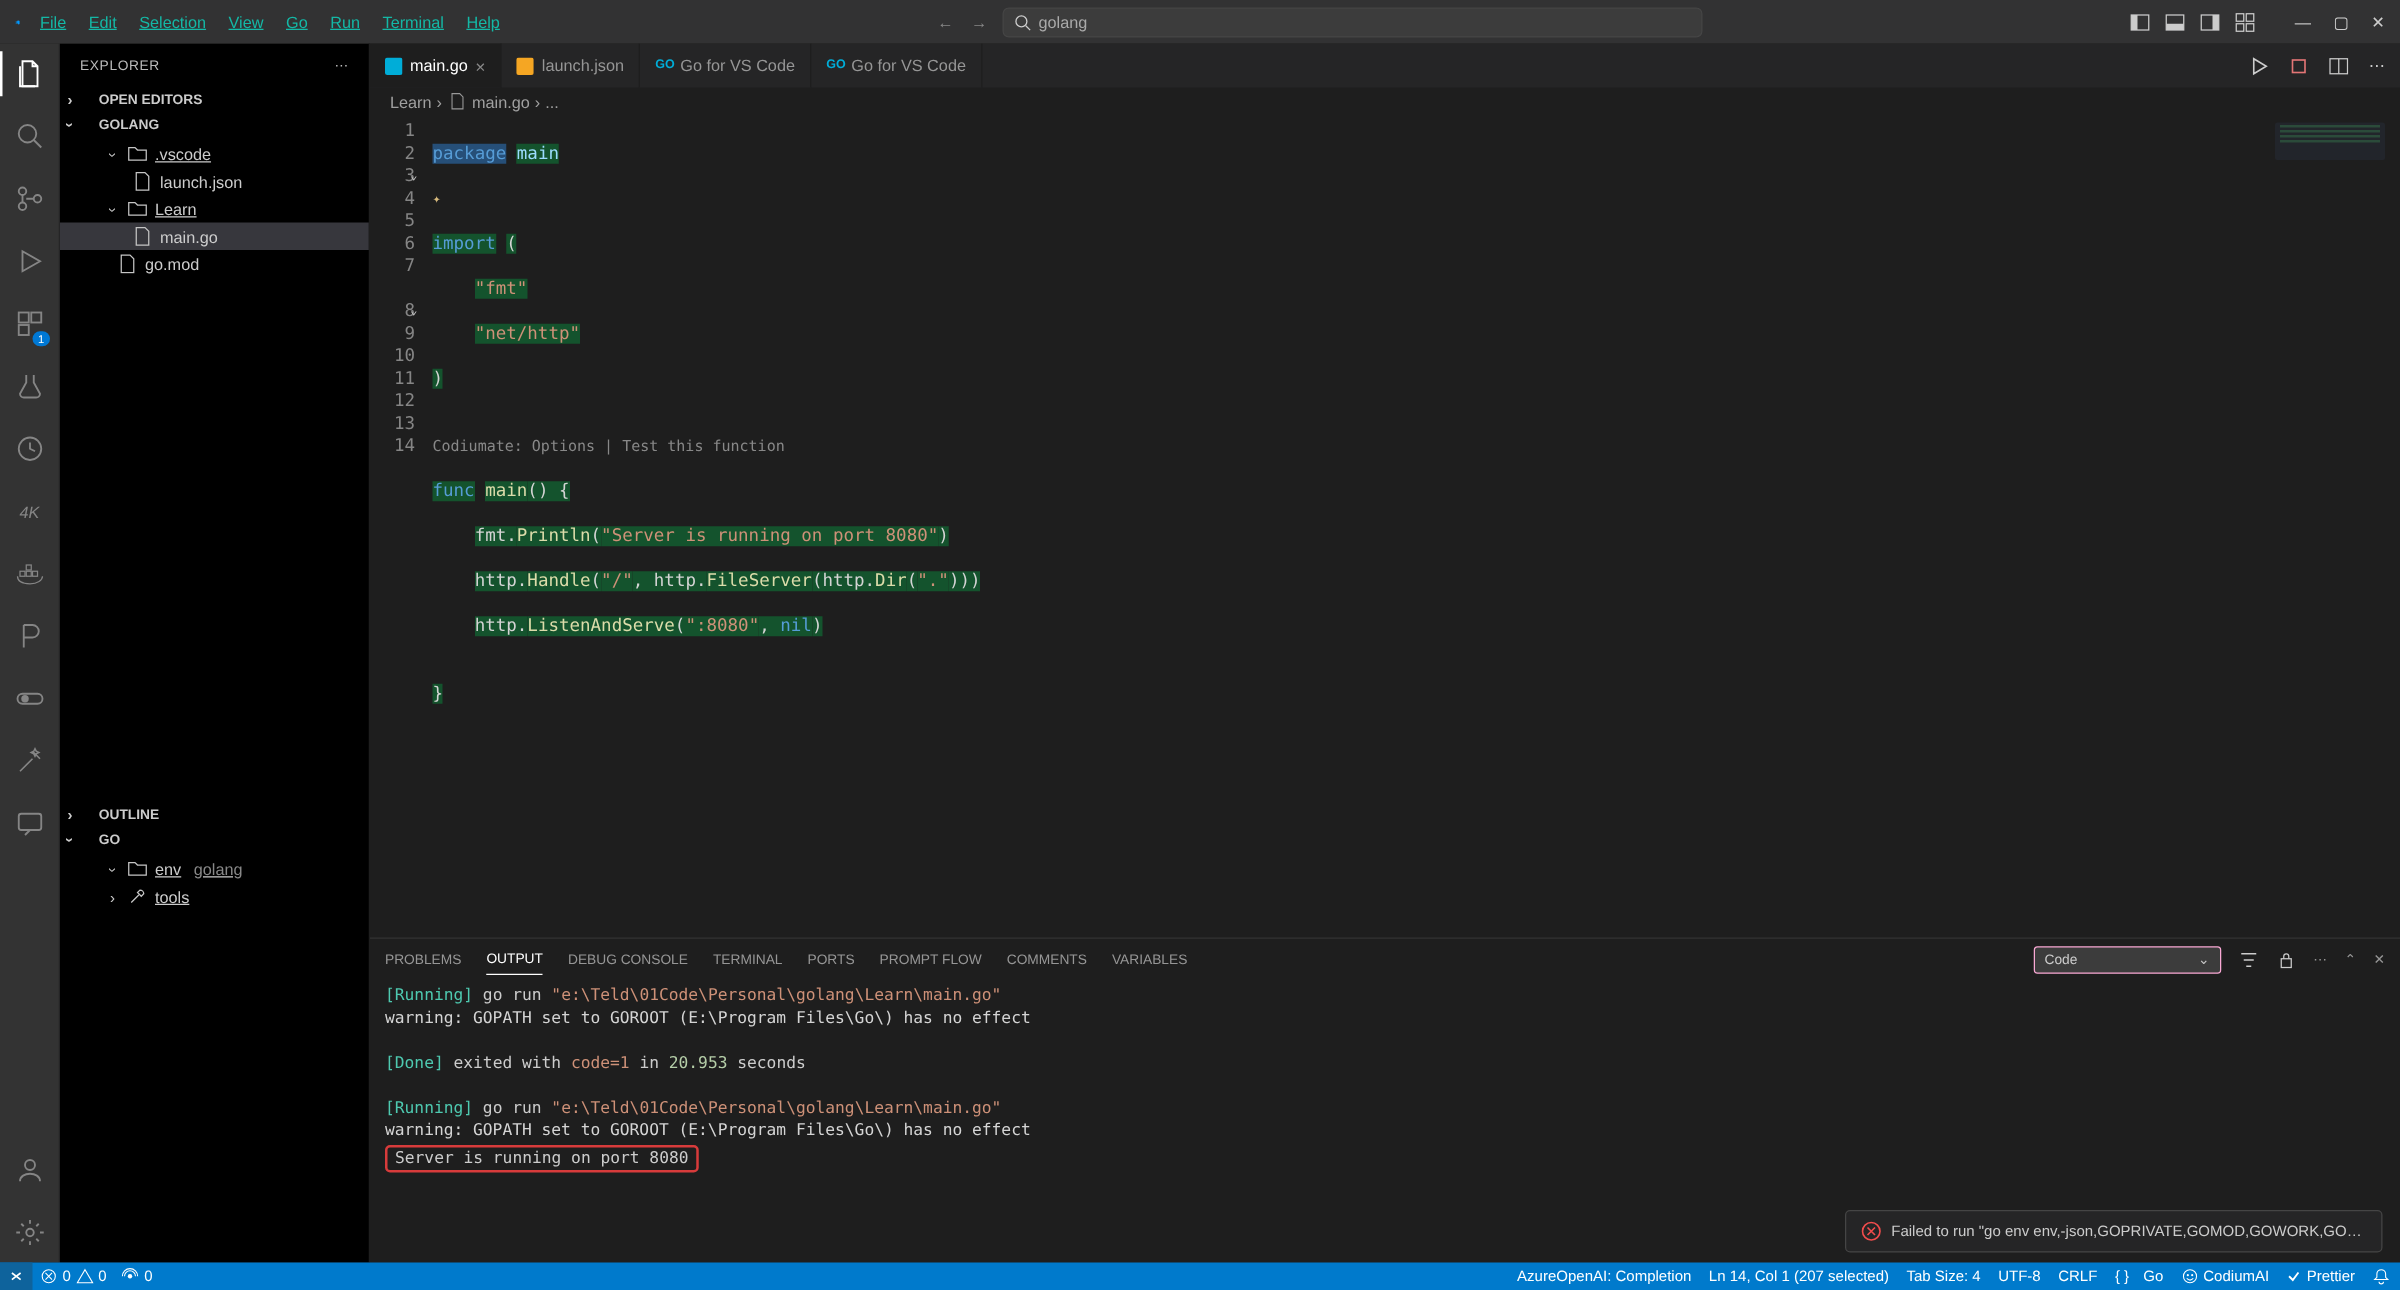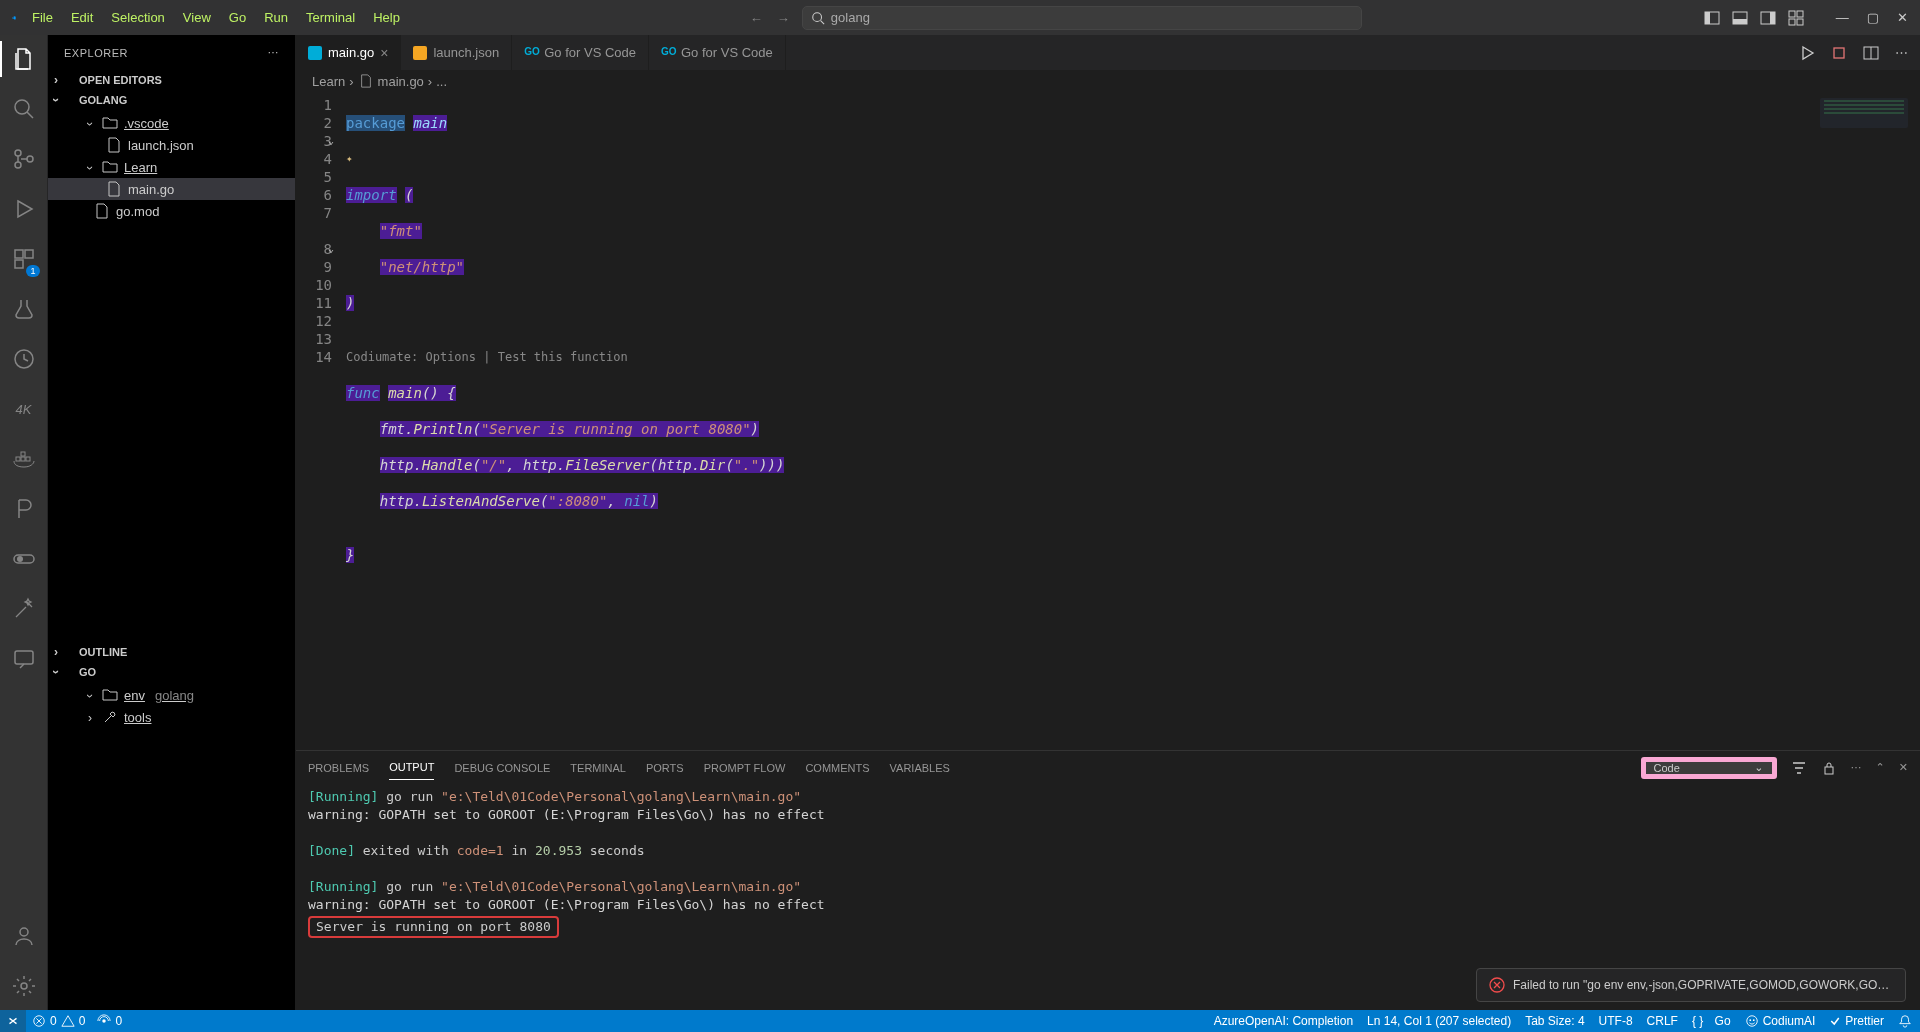--- a/index.html
+++ b/index.html
@@ -16,21 +16,21 @@
 }
 .titlebar {
   height: 35px;
   background: #323233;
   display: flex;
   align-items: center;
   padding: 0 8px;
 }
 .titlebar .vscode-logo { width: 16px; height: 16px; margin: 0 8px 0 4px; fill:#0098ff;}
 .menu-bar { display: flex; gap: 2px; }
-.menu-item { padding: 4px 8px; color: #bef264; cursor: pointer; border-radius: 4px;}
+.menu-item { padding: 4px 8px; color: #14b8a6; cursor: pointer; border-radius: 4px; text-decoration: underline;}
 .tb-center { flex: 1; display: flex; align-items:center; justify-content:center; gap: 12px; }
 .tb-nav { display:flex; gap:14px; color:#888; }
 .search-box { width: 560px; height: 24px; background: #3c3c3c; border: 1px solid #454545; border-radius: 5px; display:flex; align-items:center; padding:0 8px; color:#aaa; gap:6px;}
 .tb-right { display:flex; align-items:center; gap:12px; color:#cccccc; padding-right:4px;}
 .tb-right .layout-icons { display:flex; gap:12px; margin-right:12px;}
 .win-controls { display:flex; gap:18px; margin-left:8px;}
 .workbench { flex:1; display:flex; min-height:0;}
 .activitybar { width:48px; background:#333333; display:flex; flex-direction:column; align-items:center; padding-top:10px; gap:22px; border-right:1px solid #252526;}
 .activitybar .ab-item { width:28px; height:28px; display:flex; align-items:center; justify-content:center; color:#858585; position:relative;}
 .activitybar .ab-item.active { color:#ffffff; }
@@ -62,30 +62,30 @@
 .gutter { width:50px; text-align:right; padding-right:14px; color:#858585; font-family:Consolas,monospace; font-size:14px; line-height:18px; padding-top:4px; user-select:none; position:relative;}
 .gutter .ln { height:18px; position:relative;}
 .fold-caret { position:absolute; right:-2px; color:#c5c5c5; font-size:10px;}
 .code { font-family:Consolas,monospace; font-size:14px; line-height:18px; padding:4px 8px 0 0; white-space:pre; color:#d4d4d4;}
 .code .kw { color:#569cd6; }
 .code .pkg-sel { background:#264f78; }
 .code .str { color:#ce9178; }
 .code .fn { color:#dcdcaa; }
 .code .id { color:#9cdcfe; }
 .code .nil { color:#569cd6; }
-.code .sel { background:#4c1d95;font-style:italic; }
+.code .sel { background:#14532d; }
 .code .ai-spark { color:#d7ba7d; font-size:11px; position:absolute;}
 .minimap { position:absolute; top:6px; right:12px; width:88px; height:30px; background:#252a34; opacity:0.6; border-radius:2px;}
 .minimap .mm-line { height:2px; background:#4a6; margin:2px 4px; opacity:0.5;}
 .panel { height:260px; background:#1e1e1e; border-top:1px solid #333; display:flex; flex-direction:column;}
 .panel-tabs { height:33px; display:flex; align-items:center; padding:0 12px; gap:20px; font-size:11px; color:#969696;}
 .panel-tab { cursor:pointer; padding:6px 0;}
 .panel-tab.active { color:#ffffff; border-bottom:1px solid #fff;}
 .panel-right { margin-left:auto; display:flex; align-items:center; gap:14px;}
-.panel-select { width:136px; height:22px; background:#3c3c3c; border:5px solid #f9a8d4; border-radius:3px; color:#ccc; display:flex; align-items:center; padding:0 8px; justify-content:space-between;}
+.panel-select { width:150px; height:22px; background:#3c3c3c; border:1px solid #f9a8d4; border-radius:3px; color:#ccc; display:flex; align-items:center; padding:0 8px; justify-content:space-between;}
 .panel-content { flex:1; overflow:auto; padding:4px 12px; font-family:Consolas,monospace; font-size:13px; line-height:18px;}
 .out-running { color:#4ec9b0;}
 .out-warn { color:#d4d4d4;}
 .out-done { color:#4ec9b0;}
 .out-num { color:#b5cea8;}
 .out-path { color:#ce9178;}
 .out-highlight { display:inline-block; border:2px solid #d83b3b; border-radius:4px; padding:0 6px; margin-top:2px;}
 .toast { position:absolute; bottom:30px; right:14px; background:#252526; border:1px solid #454545; border-radius:4px; padding:8px 12px; display:flex; align-items:center; gap:8px; color:#ccc; max-width:430px; font-size:12px;}
 .toast .err-icon { color:#f14c4c; }
 .statusbar { height:22px; background:#007acc; color:#fff; display:flex; align-items:center; font-size:12px; padding:0 8px;}

